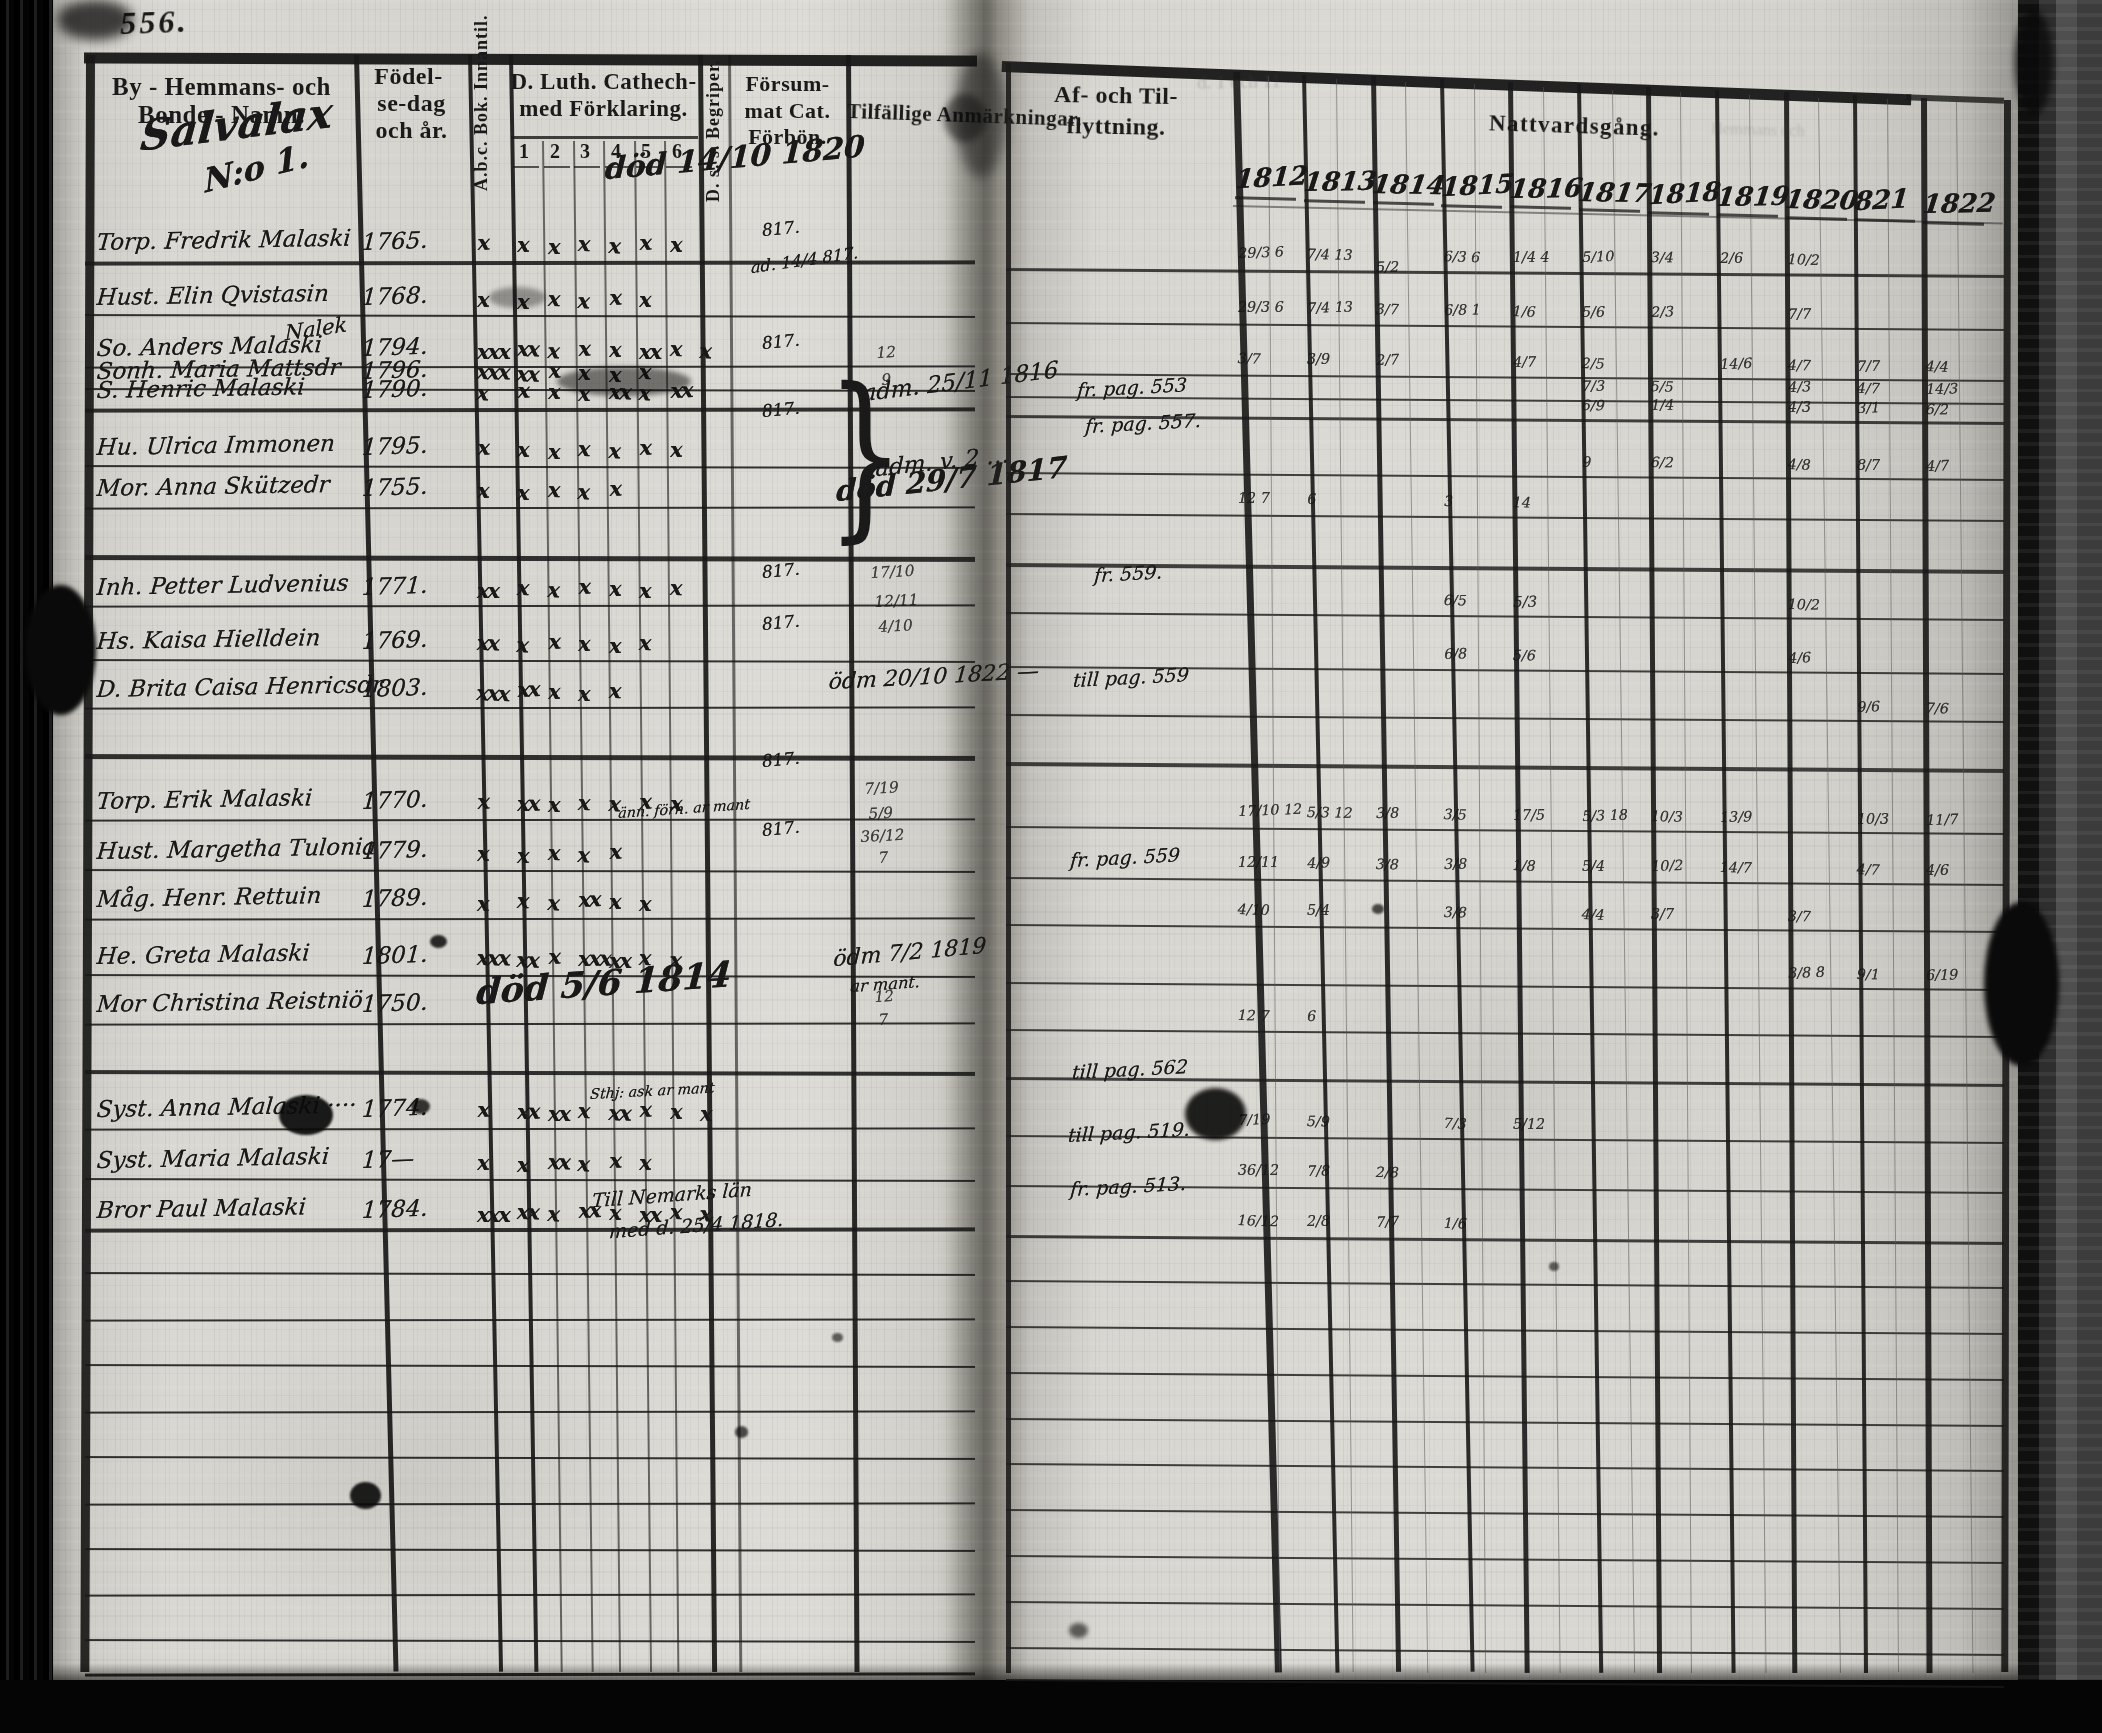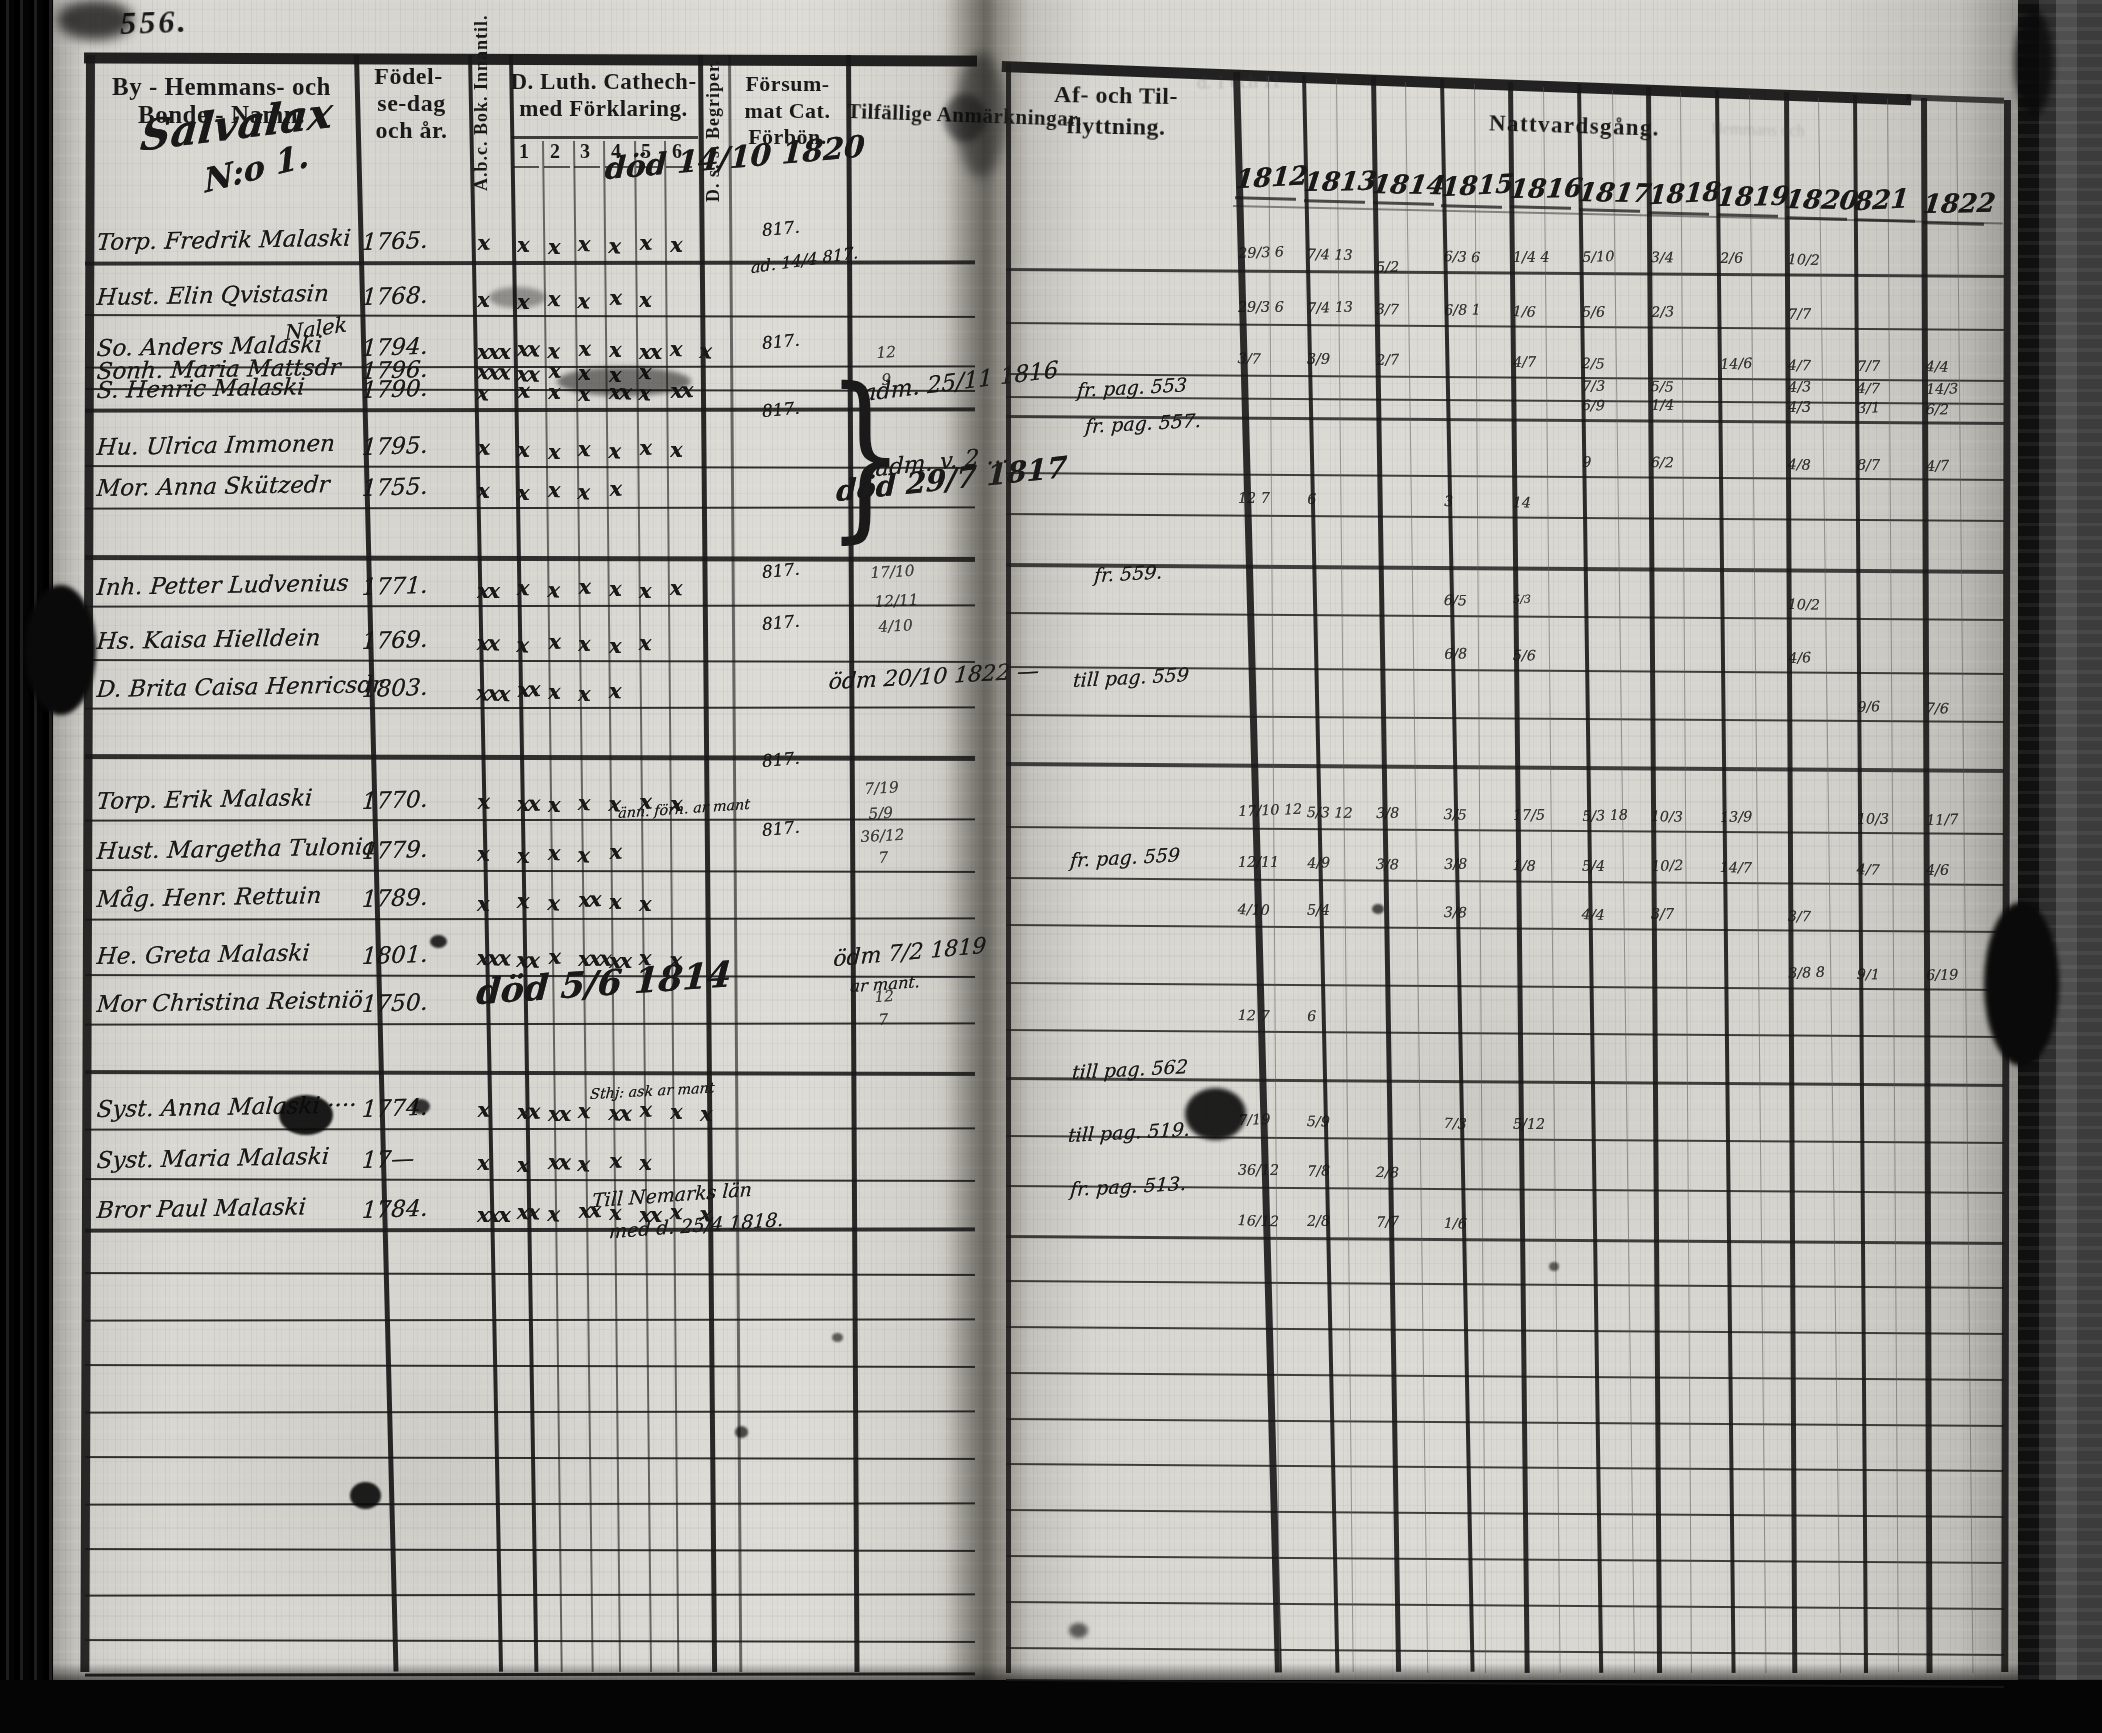--- a/index.html
+++ b/index.html
@@ -436,21 +436,21 @@
     <div class="hw" style="left: 1582px; top: 454px; font-size: 14.3px; opacity: 0.85; transform: rotate(-2deg);">9</div>
     <div class="hw" style="left: 1651px; top: 454px; font-size: 14.3px; opacity: 0.85; transform: rotate(1deg);">6/2</div>
     <div class="hw" style="left: 1788px; top: 456px; font-size: 14.3px; opacity: 0.85; transform: rotate(2deg);">4/8</div>
     <div class="hw" style="left: 1857px; top: 457px; font-size: 14.3px; opacity: 0.85; transform: rotate(0deg);">8/7</div>
     <div class="hw" style="left: 1926px; top: 458px; font-size: 14.3px; opacity: 0.85; transform: rotate(-2deg);">4/7</div>
     <div class="hw" style="left: 1238px; top: 490px; font-size: 14.3px; opacity: 0.85; transform: rotate(0deg);">12 7</div>
     <div class="hw" style="left: 1307px; top: 491px; font-size: 14.3px; opacity: 0.85; transform: rotate(-2deg);">6</div>
     <div class="hw" style="left: 1444px; top: 493px; font-size: 14.3px; opacity: 0.85; transform: rotate(-1deg);">3</div>
     <div class="hw" style="left: 1513px; top: 494px; font-size: 14.3px; opacity: 0.85; transform: rotate(2deg);">14</div>
     <div class="hw" style="left: 1444px; top: 592px; font-size: 14.3px; opacity: 0.85; transform: rotate(1deg);">6/5</div>
-    <div class="hw" style="left: 1513px; top: 593px; font-size: 11px; opacity: 0.85; transform: rotate(-1deg);">5/3</div>
+    <div class="hw" style="left: 1513px; top: 593px; font-size: 15px; opacity: 0.85; transform: rotate(-1deg);">5/3</div>
     <div class="hw" style="left: 1788px; top: 596px; font-size: 14.3px; opacity: 0.85; transform: rotate(1deg);">10/2</div>
     <div class="hw" style="left: 1444px; top: 646px; font-size: 14.3px; opacity: 0.85; transform: rotate(-2deg);">6/8</div>
     <div class="hw" style="left: 1513px; top: 647px; font-size: 14.3px; opacity: 0.85; transform: rotate(1deg);">5/6</div>
     <div class="hw" style="left: 1788px; top: 650px; font-size: 14.3px; opacity: 0.85; transform: rotate(-2deg);">4/6</div>
     <div class="hw" style="left: 1857px; top: 699px; font-size: 14.3px; opacity: 0.85; transform: rotate(-2deg);">9/6</div>
     <div class="hw" style="left: 1926px; top: 700px; font-size: 14.3px; opacity: 0.85; transform: rotate(1deg);">7/6</div>
     <div class="hw" style="left: 1238px; top: 803px; font-size: 14.3px; opacity: 0.85; transform: rotate(-2deg);">17/10 12</div>
     <div class="hw" style="left: 1307px; top: 804px; font-size: 14.3px; opacity: 0.85; transform: rotate(1deg);">5/3 12</div>
     <div class="hw" style="left: 1376px; top: 805px; font-size: 14.3px; opacity: 0.85; transform: rotate(-1deg);">3/8</div>
     <div class="hw" style="left: 1444px; top: 806px; font-size: 14.3px; opacity: 0.85; transform: rotate(2deg);">3/5</div>

